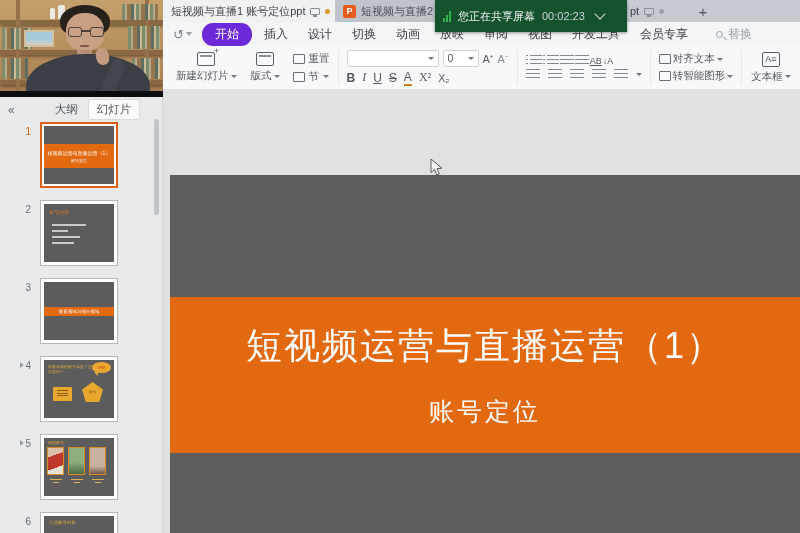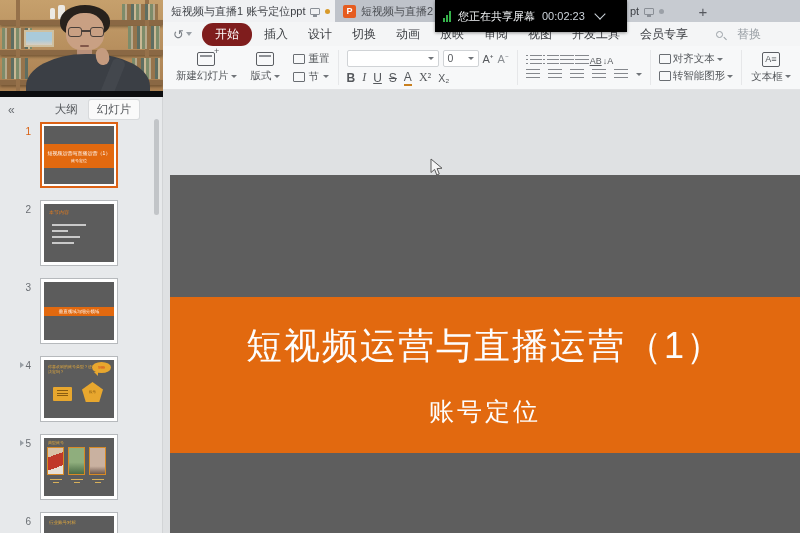--- a/index.html
+++ b/index.html
@@ -16,39 +16,39 @@
   .monitor-ic { width:10px; height:7px; border:1px solid #8a8f96; border-radius:1px; position:relative; flex:0 0 auto; }
   .monitor-ic:after { content:""; position:absolute; left:2px; bottom:-3px; width:4px; height:2px; background:#8a8f96; }
   .dot-ic { width:5px; height:5px; border-radius:50%; background:#d89a2a; flex:0 0 auto; }
   .dot-ic.gray { background:#9ba0a7; }
   .wps-ic { width:13px; height:13px; border-radius:2px; background:#e65c1f; color:#fff; font-size:9px; font-weight:bold;
             display:flex; align-items:center; justify-content:center; flex:0 0 auto; }
   .newtab { position:absolute; left:690px; top:0; width:26px; height:22px; display:flex; align-items:center;
             justify-content:center; font-size:15px; color:#55585e; }
 
   
-  .sharepill { position:absolute; left:435px; top:0; width:192px; height:22px; background:#000000; z-index:30;
+  .sharepill { position:absolute; left:435px; top:0; width:192px; height:22px; background:#14532d; z-index:30;
                display:flex; align-items:center; gap:7px; padding:16px 8px; color:#f2f4f6; font-size:11px;
                box-shadow:0 1px 3px rgba(0,0,0,.4); }
   .bars { display:flex; align-items:flex-end; gap:1px; height:11px; flex:0 0 auto; }
   .bars i { display:block; width:2px; background:#35b24a; }
   .bars i:nth-child(1){height:4px;} .bars i:nth-child(2){height:7px;} .bars i:nth-child(3){height:11px;}
   .timer { color:#cdd4db; }
   .chev { width:8px; height:8px; border-right:1.6px solid #cdd4db; border-bottom:1.6px solid #cdd4db;
           transform:rotate(45deg); margin-left:4px; margin-top:-4px; }
 
   
   .menurow { position:absolute; left:163px; top:22px; right:0; height:24px; background:#f4f5f6;
              display:flex; align-items:center; font-size:12px; color:#3a3d41; }
   .undo { font-size:13px; color:#7d8288; margin:0 2px 0 10px; }
   .mini-tri { width:0; height:0; border-left:3px solid transparent; border-right:3px solid transparent;
               border-top:4px solid #9aa0a6; margin-right:8px; }
   .mtab { padding:3px 10px; cursor:default; }
-  .mtab.pill { background:#7f1d1d; color:#fff; border-radius:11px; padding:3px 13px; margin:0 2px;font-family:Liberation Serif, serif; }
-  .msearch { display:flex; align-items:center; gap:14px; color:#9aa0a6; margin-left:18px; }
+  .mtab.pill { background:#6d28d9; color:#fff; border-radius:11px; padding:3px 13px; margin:0 2px;font-family:Liberation Serif, serif; }
+  .msearch { display:flex; align-items:center; gap:5px; color:#9aa0a6; margin-left:18px; }
   .mag { width:7px; height:7px; border:1.4px solid #9aa0a6; border-radius:50%; position:relative; }
   .mag:after { content:""; position:absolute; left:6px; top:6px; width:4px; height:1.4px; background:#9aa0a6; transform:rotate(45deg); }
 
   
   .ribbon { position:absolute; left:163px; top:46px; right:0; height:44px; background:#f7f8f9;
             border-bottom:1px solid #e2e3e5; display:flex; align-items:stretch; color:#55585c; }
   .bigbtn { display:flex; flex-direction:column; align-items:center; justify-content:center; gap:3px;
             padding:0 7px; font-size:10.5px; white-space:nowrap; }
   .bigbtn .lbl { display:flex; align-items:center; gap:2px; }
   .ddt { width:0; height:0; border-left:3px solid transparent; border-right:3px solid transparent;

